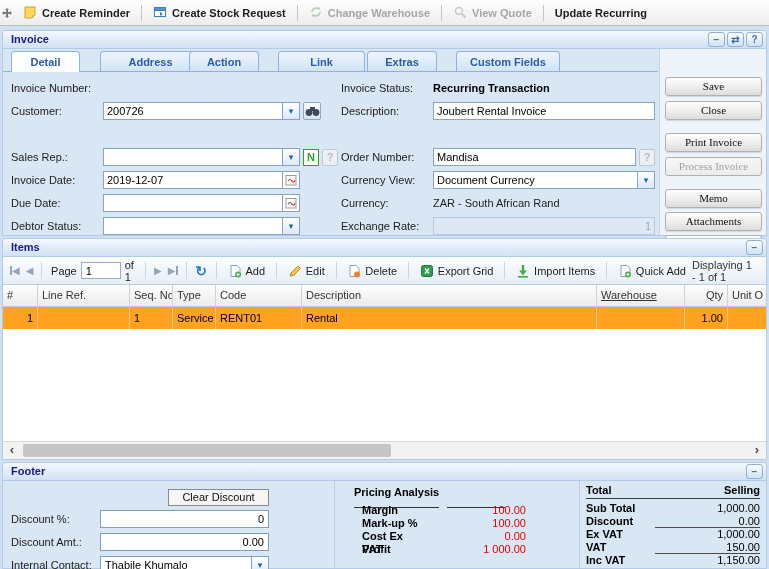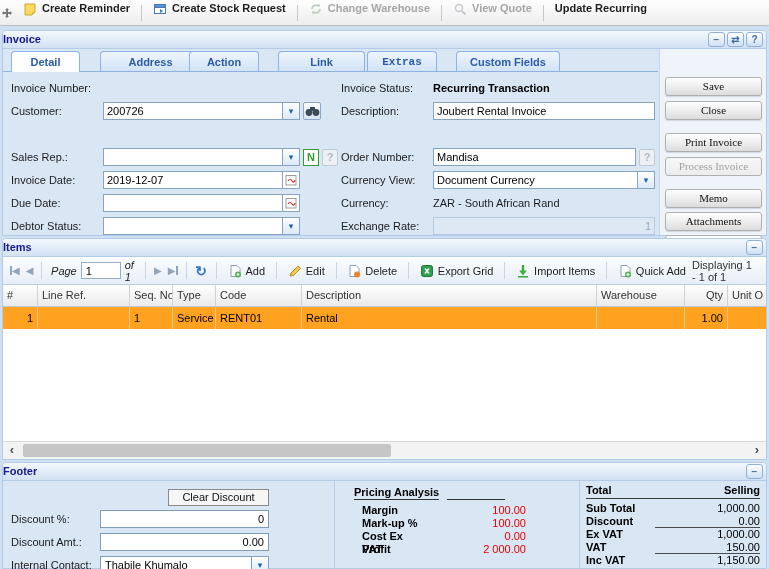--- a/index.html
+++ b/index.html
@@ -4,29 +4,29 @@
 <style>
   * { margin:0; padding:0; box-sizing:border-box; }
   html,body { width:769px; height:569px; overflow:hidden; }
   body { font-family:"Liberation Sans", sans-serif; font-size:11px; color:#1a1a1a; }
   .screen { position:relative; width:769px; height:569px; overflow:hidden; background:#cfe0f2; }
 
   
   .toolbar { position:absolute; top:0; left:0; right:0; height:26px;
     background:linear-gradient(#fefefe,#ededed); border-bottom:1px solid #bdbdbd;
     display:flex; align-items:center; padding-left:2px; }
-  .tb-item { display:flex; gap:5px; padding:0 9px; height:22px; cursor:default; white-space:nowrap; color:#1e1e1e; font-weight:bold; }
+  .tb-item { display:flex; align-items:center; gap:5px; padding:0 9px; height:22px; cursor:default; white-space:nowrap; color:#1e1e1e; font-weight:bold; }
   .tb-item.disabled { color:#a6a6a6; }
   .tb-item.disabled svg { opacity:.45; filter:grayscale(60%); }
   .tb-sep { width:1px; height:16px; background:#c6c6c6; margin:0 2px; }
   .move-ico { margin:0 2px 0 0; display:flex; }
 
   
   .panel { position:absolute; left:2px; width:765px; background:#d9e6f4; border:1px solid #b3cbe7; border-radius:4px 4px 0 0; }
-  .phead { height:18px; line-height:17px; padding:0 0; background:linear-gradient(#f3f8fd,#d2e1f3);
+  .phead { height:18px; line-height:17px; padding:0 8px; background:linear-gradient(#f3f8fd,#d2e1f3);
     border-bottom:1px solid #b3cbe7; border-radius:3px 3px 0 0; color:#16188f; font-weight:bold; position:relative; }
   .winbtns { position:absolute; top:1px; right:3px; display:flex; gap:2px; }
   .wb { width:17px; height:15px; border:1px solid #8fb0d8; border-radius:3px;
     background:linear-gradient(#ffffff,#cfe0f2); color:#3f6fa8; font-size:10px; font-weight:bold;
     text-align:center; line-height:13px; cursor:default; }
 
   
   #invoice-panel { top:30px; height:206px; }
   .tabstrip { position:absolute; top:19px; left:0; right:108px; height:22px; border-bottom:1px solid #8db2e3; }
   .tab { position:absolute; top:1px; height:20px; line-height:20px; text-align:center;
@@ -61,53 +61,53 @@
   .statict.bold { font-weight:bold; color:#000; }
 
   
   #items-panel { top:238px; height:222px; }
   .items-toolbar { position:absolute; top:18px; left:0; right:0; height:28px;
     background:linear-gradient(#fbfdfe,#e7eef7); border-bottom:1px solid #b7cde8;
     display:flex; align-items:center; padding:0 4px; }
   .pgbtn { color:#93a5ba; font-size:10px; padding:0 3px; display:flex; align-items:center; cursor:default; }
   .pgbtn .bar { display:inline-block; width:2px; height:9px; background:currentColor; }
   .tsep { width:1px; height:17px; background:#c9d5e3; margin:0 5px; }
-  .plabel { color:#222; margin:16px 4px;font-style:italic; }
+  .plabel { color:#222; margin:16px 4px; }
   .pinput { width:40px; height:17px; border:1px solid #98aec8; background:#fff; font-family:inherit; font-size:11px; padding:0 4px; }
   .refresh { color:#2e7bc4; font-size:14px; font-weight:bold; padding:0 4px; cursor:default; }
   .tbtn { display:flex; align-items:center; gap:4px; padding:0 6px; color:#1e1e1e; cursor:default; white-space:nowrap; }
   .displaying { margin-left:auto; padding-right:8px; color:#333; }
 
   .grid-body { position:absolute; top:46px; left:0; right:0; bottom:18px; background:#fff; }
   .gheader { position:absolute; top:46px; left:0; right:0; height:22px; display:flex;
     background:linear-gradient(#ffffff,#eaeaea); border-bottom:1px solid #bcc8d6; }
   .gh { height:21px; line-height:21px; padding:0 4px; border-right:1px solid #d2d2d2; color:#333; overflow:hidden; white-space:nowrap; }
   .grow { position:absolute; top:68px; left:0; right:0; height:22px; display:flex; background:#ffa21f; cursor:default; }
   .gc { height:22px; line-height:22px; padding:0 4px; border-right:1px solid rgba(255,255,255,.45); color:#000; overflow:hidden; white-space:nowrap; }
   .ra { text-align:right; }
-  .c0{width:35px;} .c1{width:92px;} .c2{width:43px;} .c3{width:43px;} .c4{width:86px;} .c5{width:295px;} .c6{width:88px;} .c7{width:43px;} .c8{width:38px; border-right:none;}
+  .c0{width:35px;} .c1{width:92px;} .c2{width:43px;} .c3{width:43px;} .c4{width:86px;} .c5{width:295px;} .c6{width:88px;text-decoration:underline;} .c7{width:43px;} .c8{width:38px; border-right:none;}
 
   .hscroll { position:absolute; left:0; right:0; bottom:0; height:18px; background:#f3f3f3; border-top:1px solid #d8d8d8; }
   .harrow { position:absolute; top:0; width:18px; height:17px; color:#4a4a4a; font-size:13px; font-weight:bold; text-align:center; line-height:16px; cursor:default; }
   .harrow.left { left:0; } .harrow.right { right:0; }
   .hthumb { position:absolute; left:20px; top:2px; width:368px; height:13px; background:#c6c6c6; border-radius:2px; cursor:default; }
 
   
   #footer-panel { top:462px; height:107px; border-radius:4px 4px 0 0; }
   .fdivider { position:absolute; top:18px; bottom:0; width:1px; background:#b9cfe8; }
   .clear-btn { position:absolute; left:165px; top:26px; width:101px; height:17px; line-height:15px; text-align:center;
     background:#f6f6f6; border:1px solid #8a8a8a; color:#111; cursor:default; }
   .foot-label { position:absolute; left:8px; color:#1c1c1c; }
   .foot-input { position:absolute; left:97px; width:169px; height:18px; border:1px solid #7f9db9; background:#fff;
     font-family:inherit; font-size:11px; padding:0 4px; text-align:right; color:#000; }
   .foot-combo { position:absolute; left:97px; width:169px; height:18px; display:flex; }
   .foot-combo input { flex:1; min-width:0; height:18px; border:1px solid #7f9db9; background:#fff; font-family:inherit; font-size:11px; padding:0 4px; }
 
   .pa-box { position:absolute; left:351px; width:172px; }
-  .pa-title { font-weight:bold; color:#000; border-bottom:1px solid #333; display:inline-block; padding-bottom:1px; }
+  .pa-title { font-weight:bold; color:#000; border-bottom:1px solid #333; display:inline-block; padding-bottom:9px; }
   .pa-line { display:inline-block; width:58px; border-bottom:1px solid #333; margin-left:8px; vertical-align:bottom; height:12px; }
   .pa-row { display:flex; justify-content:space-between; height:13px; line-height:13px;padding-left:8px; }
   .pa-row .lbl { font-weight:bold; color:#000; }
   .pa-row .val { color:#e60000; width:100px; text-align:right; }
 
   .tot-box { position:absolute; left:583px; width:174px; }
   .tot-head { display:flex; justify-content:space-between; font-weight:bold; color:#000; border-bottom:1px solid #3a3a3a; padding-bottom:2px; }
   .tot-row { display:flex; justify-content:space-between; height:13px; line-height:13px; }
   .tot-row .lbl { font-weight:bold; color:#000; }
   .tot-row .val { width:105px; text-align:right; color:#000; }
@@ -180,21 +180,21 @@
         <span class="wb">⇄</span>
         <span class="wb">?</span>
       </span>
     </div>
 
     <div class="tabstrip">
       <span class="tab active" style="left:8px;width:69px;">Detail</span>
       <span class="tab" style="left:97px;width:101px;">Address</span>
       <span class="tab" style="left:186px;width:70px;">Action</span>
       <span class="tab" style="left:275px;width:87px;">Link</span>
-      <span class="tab" style="left:364px;width:70px;font-family:Liberation Mono, monospace;">Extras</span>
+      <span class="tab" style="left:364px;width:70px;">Extras</span>
       <span class="tab" style="left:453px;width:104px;">Custom Fields</span>
     </div>
 
     <div class="sidebar">
       <div class="sbtn" style="top:28px;">Save</div>
       <div class="sbtn" style="top:52px;">Close</div>
       <div class="sbtn disabled" style="top:108px;">Process Invoice</div>
       <div class="sbtn" style="top:84px;">Print Invoice</div>
       <div class="sbtn" style="top:140px;">Memo</div>
       <div class="sbtn" style="top:163px;">Attachments</div>
@@ -441,21 +441,21 @@
       <div class="pa-row">
         <span class="lbl">Mark-up %</span>
         <span class="val">100.00</span>
       </div>
       <div class="pa-row">
         <span class="lbl">Cost Ex VAT</span>
         <span class="val">0.00</span>
       </div>
       <div class="pa-row">
         <span class="lbl">Profit</span>
-        <span class="val">2 000.00</span>
+        <span class="val">1 000.00</span>
       </div>
     </div>
 
     <div class="tot-box" style="top:21px;">
       <div class="tot-head">
         <span>Total</span>
         <span>Selling</span>
       </div>
       <div class="tot-row" style="margin-top:3px;">
         <span class="lbl">Sub Total</span>

